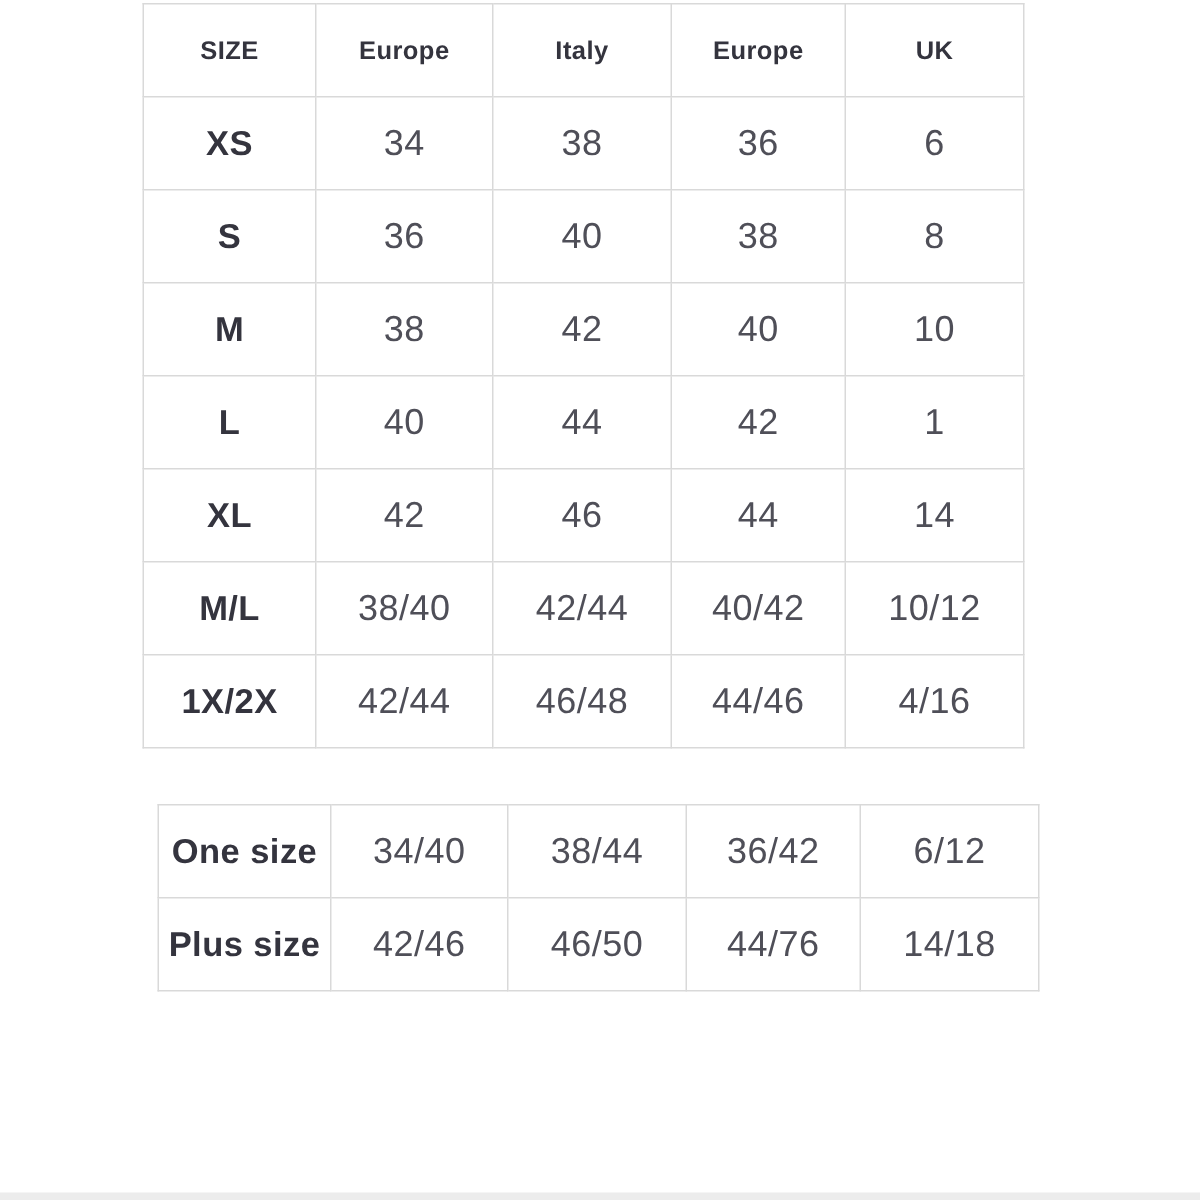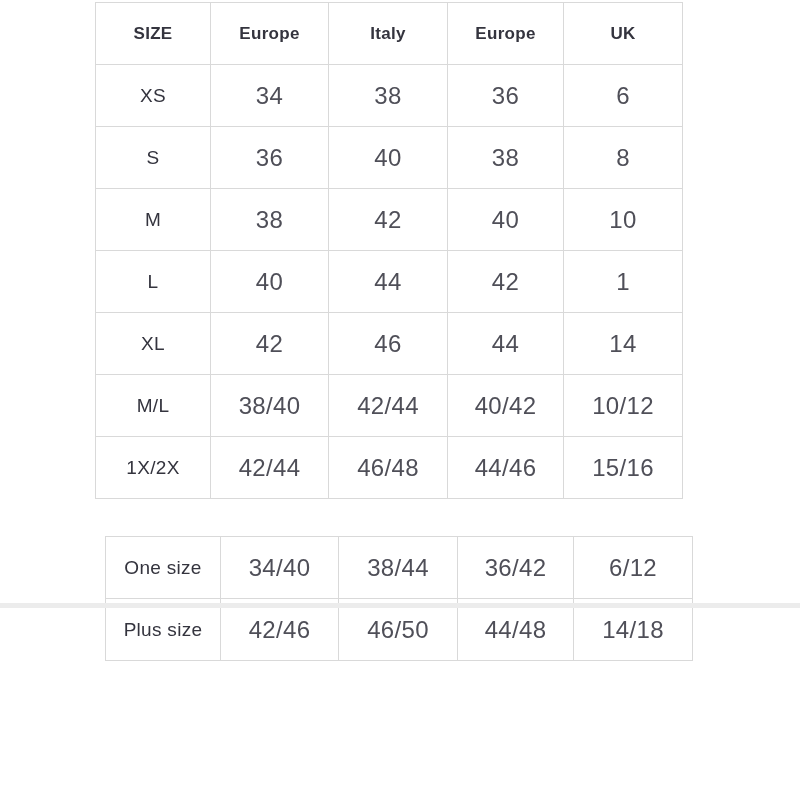--- a/index.html
+++ b/index.html
@@ -14,21 +14,21 @@
     padding: 0;
     width: 800px;
     height: 800px;
     background: #ffffff;
     font-family: "Liberation Sans", "DejaVu Sans", sans-serif;
     overflow: hidden;
   }
   .page {
     position: relative;
     width: 800px;
-    height: 608px;
+    height: 800px;
   }
   .table-area {
     position: absolute;
     left: 95px;
     top: 2px;
   }
   table {
     border-collapse: collapse;
     table-layout: fixed;
     width: 587px;
@@ -47,22 +47,22 @@
     vertical-align: middle;
     padding: 0 4px;
   }
   thead th {
     font-size: 17px;
     font-weight: 700;
     color: var(--header-text);
     letter-spacing: 0.3px;
   }
   tbody th {
-    font-size: 19px;
-    font-weight: 400;
+    font-size: 23px;
+    font-weight: 700;
     color: var(--header-text);
     letter-spacing: 0.3px;
   }
   td {
     font-size: 24px;
     font-weight: 400;
     color: var(--value-text);
     letter-spacing: 0.3px;
   }
   .extra-table {
@@ -143,21 +143,21 @@
             <td>38/40</td>
             <td>42/44</td>
             <td>40/42</td>
             <td>10/12</td>
           </tr>
           <tr>
             <th>1X/2X</th>
             <td>42/44</td>
             <td>46/48</td>
             <td>44/46</td>
-            <td>15/16</td>
+            <td>4/16</td>
           </tr>
         </tbody>
     </table>
 
     <table class="extra-table">
       <colgroup>
         <col class="c-size">
           <col class="c-europe">
           <col class="c-italy">
           <col class="c-france">
@@ -168,21 +168,21 @@
             <th>One size</th>
             <td>34/40</td>
             <td>38/44</td>
             <td>36/42</td>
             <td>6/12</td>
           </tr>
           <tr>
             <th>Plus size</th>
             <td>42/46</td>
             <td>46/50</td>
-            <td>44/48</td>
+            <td>44/76</td>
             <td>14/18</td>
           </tr>
         </tbody>
     </table>
 
   </div>
 
   <div class="hscrollbar"></div>
 
 </div>

